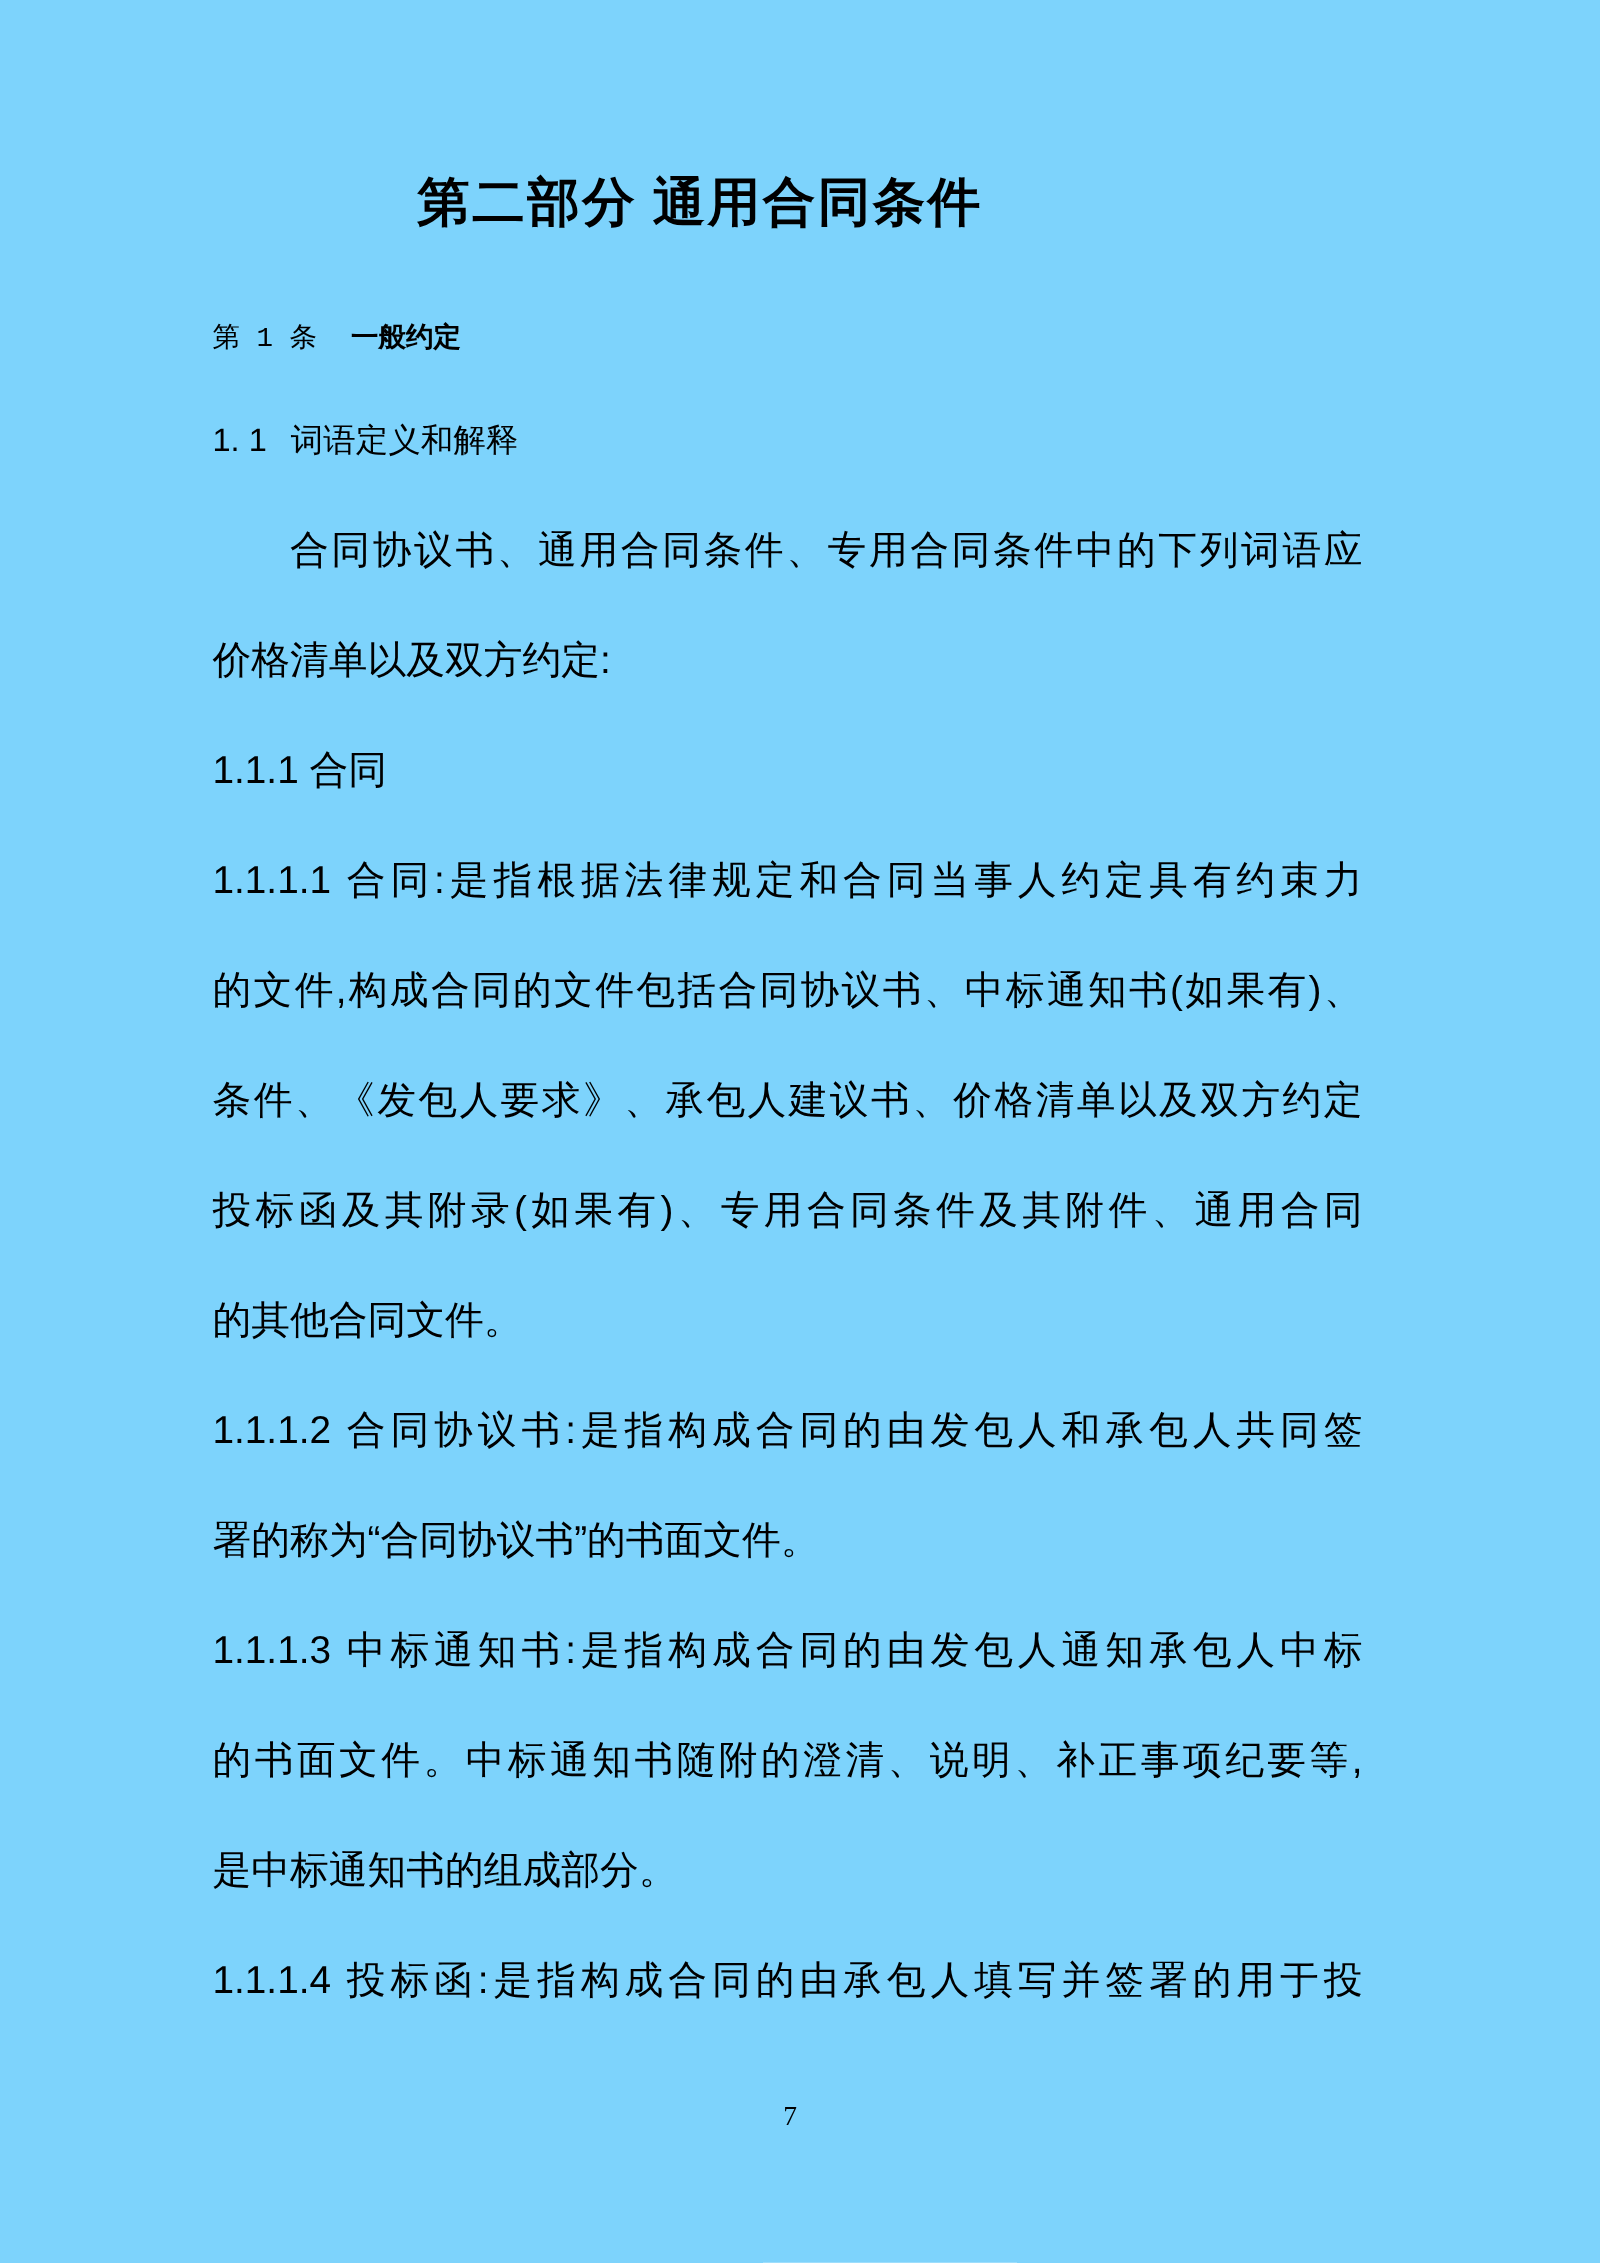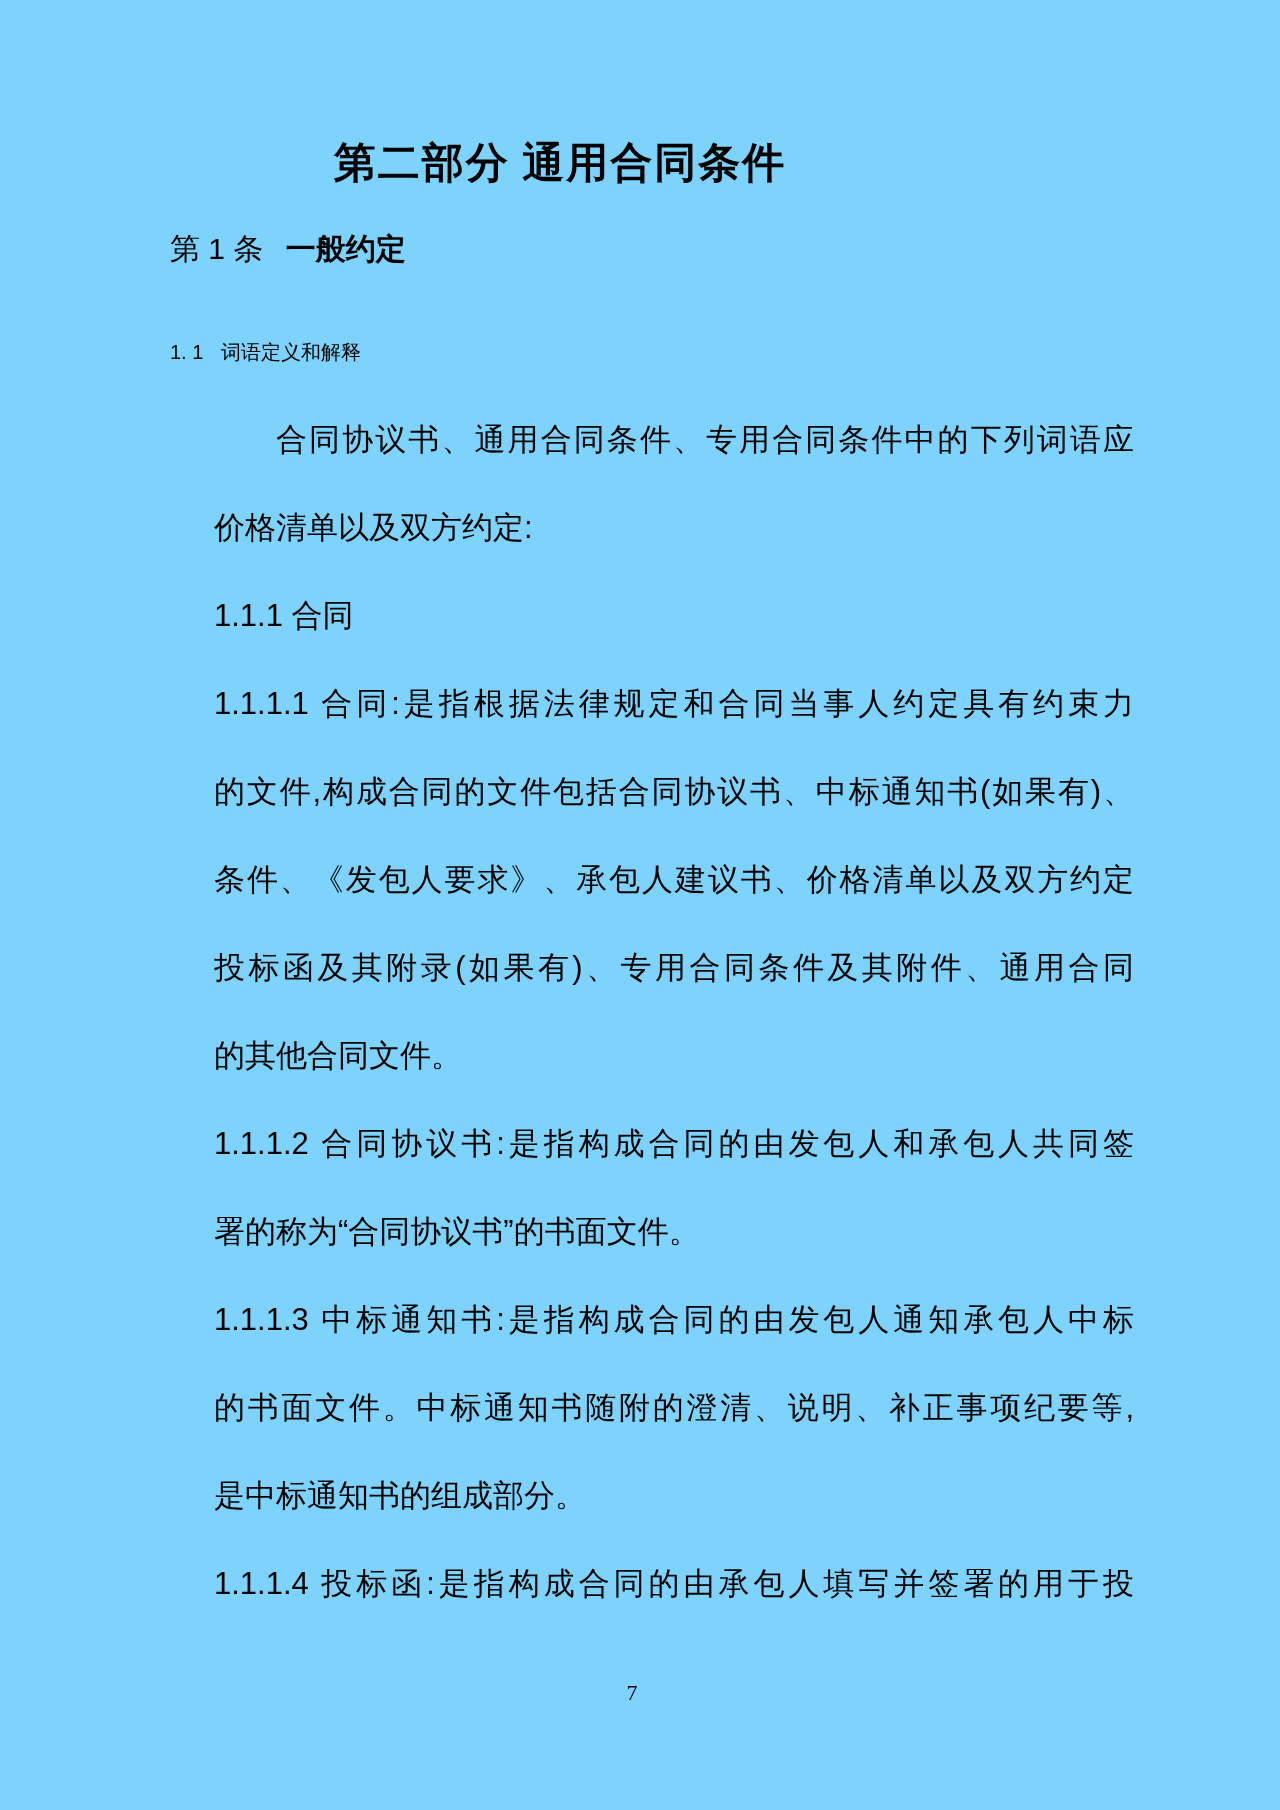--- a/index.html
+++ b/index.html
@@ -21,47 +21,47 @@
     font-weight: bold;
     font-size: 42px;
     line-height: 70px;
     letter-spacing: 2px;
     white-space: nowrap;
     margin: 0;
   }
 
   .article-heading {
     position: absolute;
-    top: 229px; left: 170px;
-    font-size: 30px;
+    top: 252px; left: 170px;
+    font-size: 22px;
     line-height: 40px;
     font-weight: normal;
     margin: 0;
     white-space: nowrap;
+    font-family: Liberation Mono, monospace;
   }
   .article-heading .article-number { font-weight: normal; }
   .article-heading .article-title { font-weight: bold; margin-left: 14px; }
 
   .clause-heading {
     position: absolute;
     top: 334px; left: 170px;
-    font-size: 20px;
+    font-size: 26px;
     line-height: 36px;
     font-weight: normal;
     margin: 0;
     white-space: nowrap;
   }
   .clause-heading .clause-title { margin-left: 12px; }
 
   .body-block {
     position: absolute;
     top: 396px; left: 170px;
     width: 920px;
     font-size: 31px;
-    margin-left: 44px;
   }
   .line {
     height: 88px;
     line-height: 88px;
     text-align: justify;
     text-align-last: left;
     overflow: hidden;
   }
   .line.fill { text-align-last: justify; }
   .line.indent { text-indent: 2em; }

